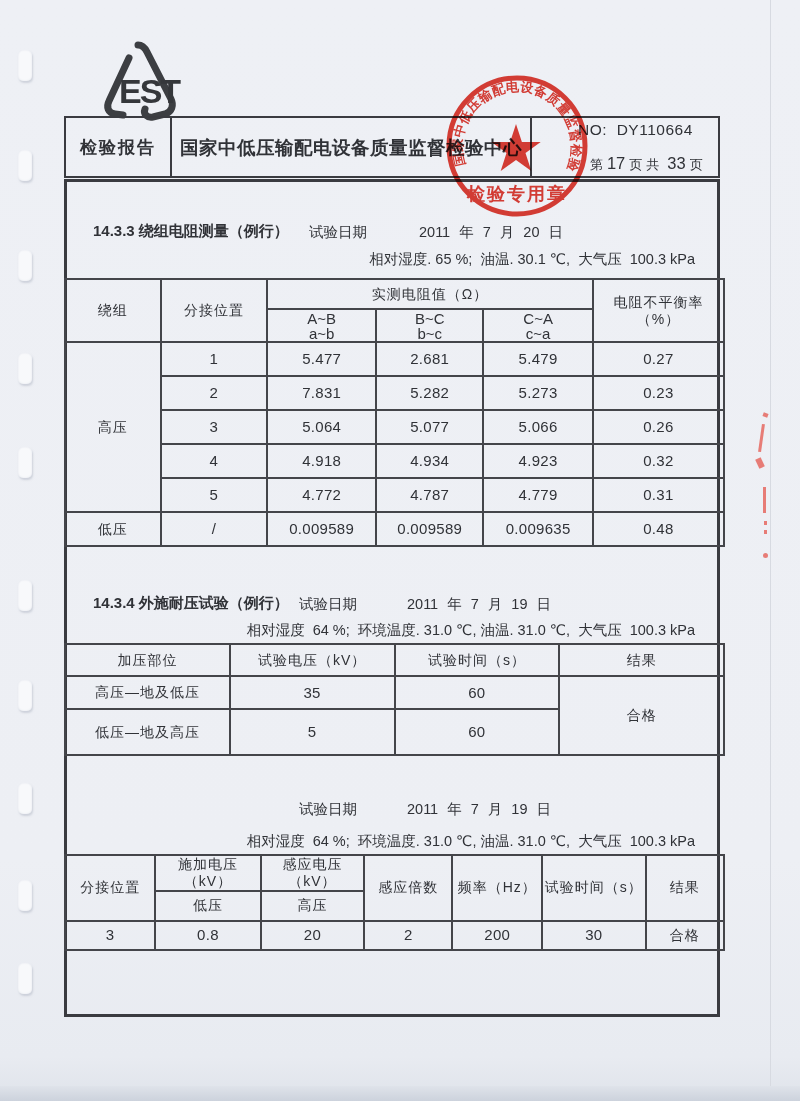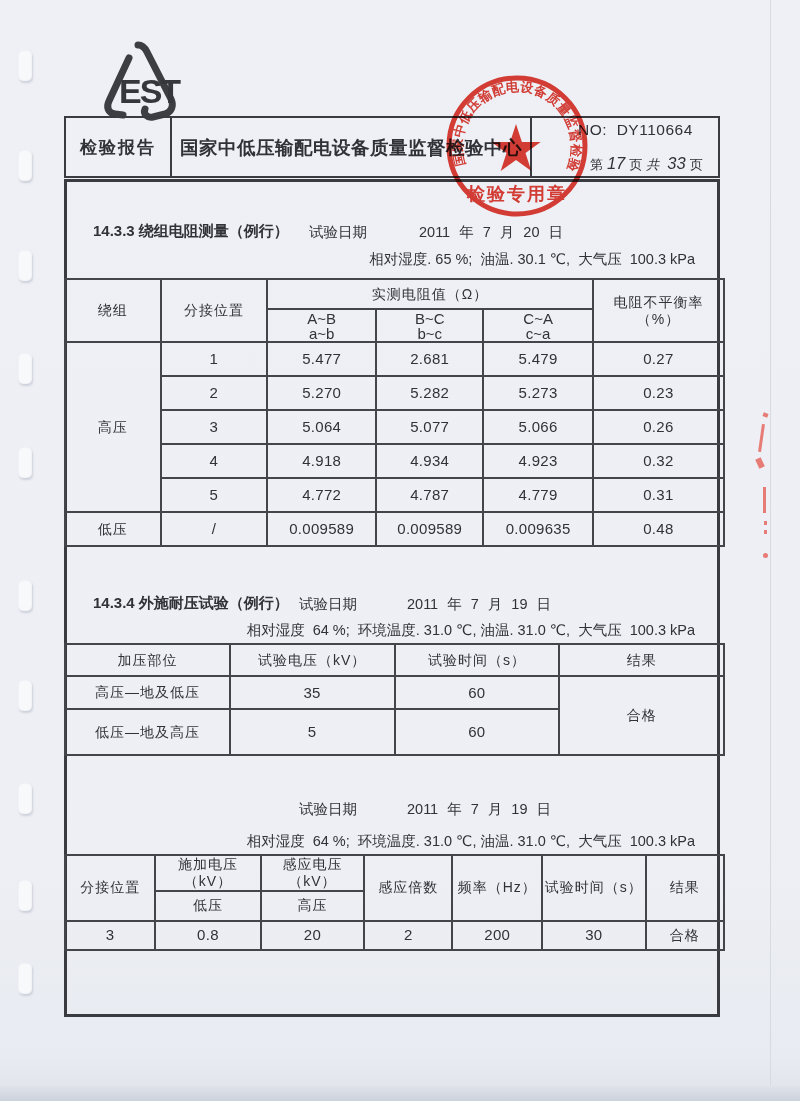--- a/index.html
+++ b/index.html
@@ -18,21 +18,21 @@
   .hdr{position:absolute;left:64px;top:116px;width:656px;height:62px;display:flex;
        border:2px solid #3a3b40;box-sizing:border-box;background:transparent;}
   .hdr .c1{width:104px;border-right:2px solid #3a3b40;display:flex;align-items:center;justify-content:center;
        font-weight:bold;font-size:17px;letter-spacing:2px;}
   .hdr .c2{width:358px;border-right:2px solid #3a3b40;display:flex;align-items:center;justify-content:center;
        font-weight:bold;font-size:18.5px;letter-spacing:.5px;white-space:nowrap;}
   .hdr .c3{flex:1;padding-top:3px;line-height:17px;}
   .docno{margin-left:46px;font-size:15.5px;letter-spacing:.5px;white-space:pre;}
   .pgl{margin-left:29px;font-size:13px;white-space:pre;}
   .pgl .n{font-size:16.5px;}
-  .pgl .w{padding:0 4px;font-style:italic;}
+  .pgl .w{padding:0 4px;}
   
   .box{position:absolute;left:64px;top:179px;width:656px;height:838px;
        border:3px solid #3a3b40;box-sizing:border-box;}
   .abs{position:absolute;}
   .sec-title{font-weight:bold;font-size:15px;white-space:nowrap;margin-left:18px;}
   .lbl{font-size:14.5px;white-space:nowrap;}
   .date{font-size:14.5px;word-spacing:5px;white-space:nowrap;}
   .env{position:absolute;right:22px;text-align:right;font-size:14.5px;white-space:pre;}
   
   table.t{position:absolute;left:-3px;right:-3px;width:661px;border-collapse:collapse;table-layout:fixed;}
@@ -120,21 +120,21 @@
       <tr style="height:34px">
         <td rowspan="5" class="cj">高压</td>
         <td class="num">1</td>
         <td class="num">5.477</td>
         <td class="num">2.681</td>
         <td class="num">5.479</td>
         <td class="num">0.27</td>
       </tr>
       <tr style="height:34px">
         <td class="num">2</td>
-        <td class="num">5.270</td>
+        <td class="num">7.831</td>
         <td class="num">5.282</td>
         <td class="num">5.273</td>
         <td class="num">0.23</td>
       </tr>
       <tr style="height:34px">
         <td class="num">3</td>
         <td class="num">5.064</td>
         <td class="num">5.077</td>
         <td class="num">5.066</td>
         <td class="num">0.26</td>

